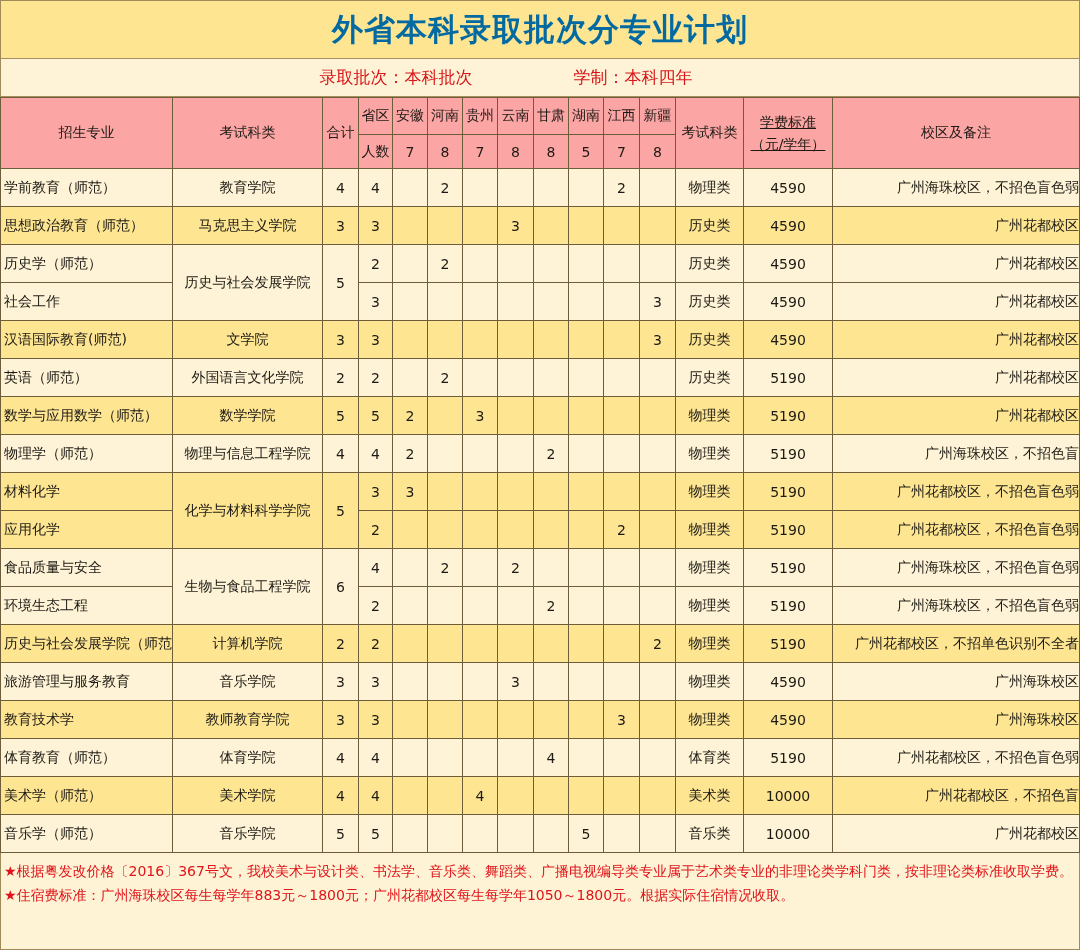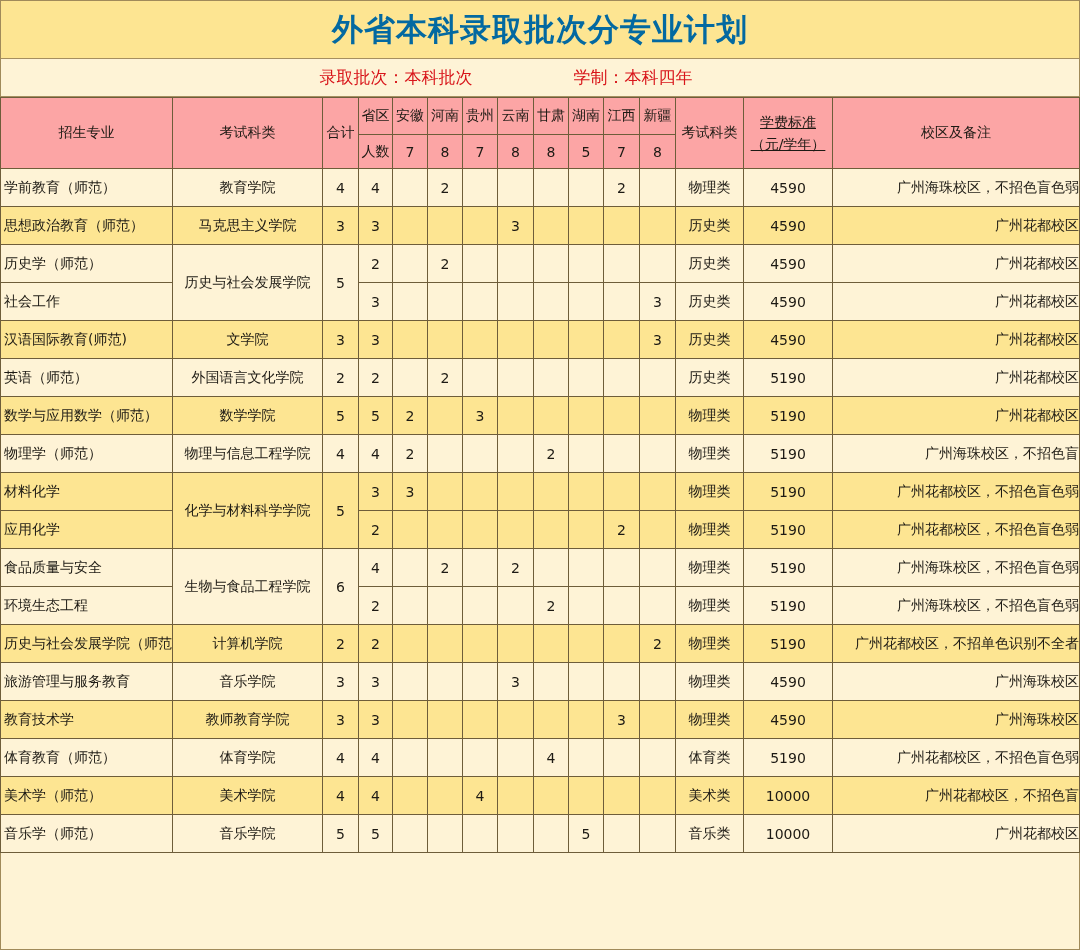--- a/index.html
+++ b/index.html
@@ -384,13 +384,17 @@
           <td>5</td>
           <td></td>
           <td></td>
           <td>音乐类</td>
           <td>10000</td>
           <td class="note">广州花都校区</td>
         </tr>
       </tbody>
   </table>
 
+  <div class="footer">
+    <p>★根据粤发改价格〔2016〕367号文，我校美术与设计类、书法学、音乐类、舞蹈类、广播电视编导类专业属于艺术类专业的非理论类学科门类，按非理论类标准收取学费。</p>
+    <p>★住宿费标准：广州海珠校区每生每学年883元～1800元；广州花都校区每生每学年1050～1800元。根据实际住宿情况收取。</p>
+  </div>
 </div>
 
 </body></html>

